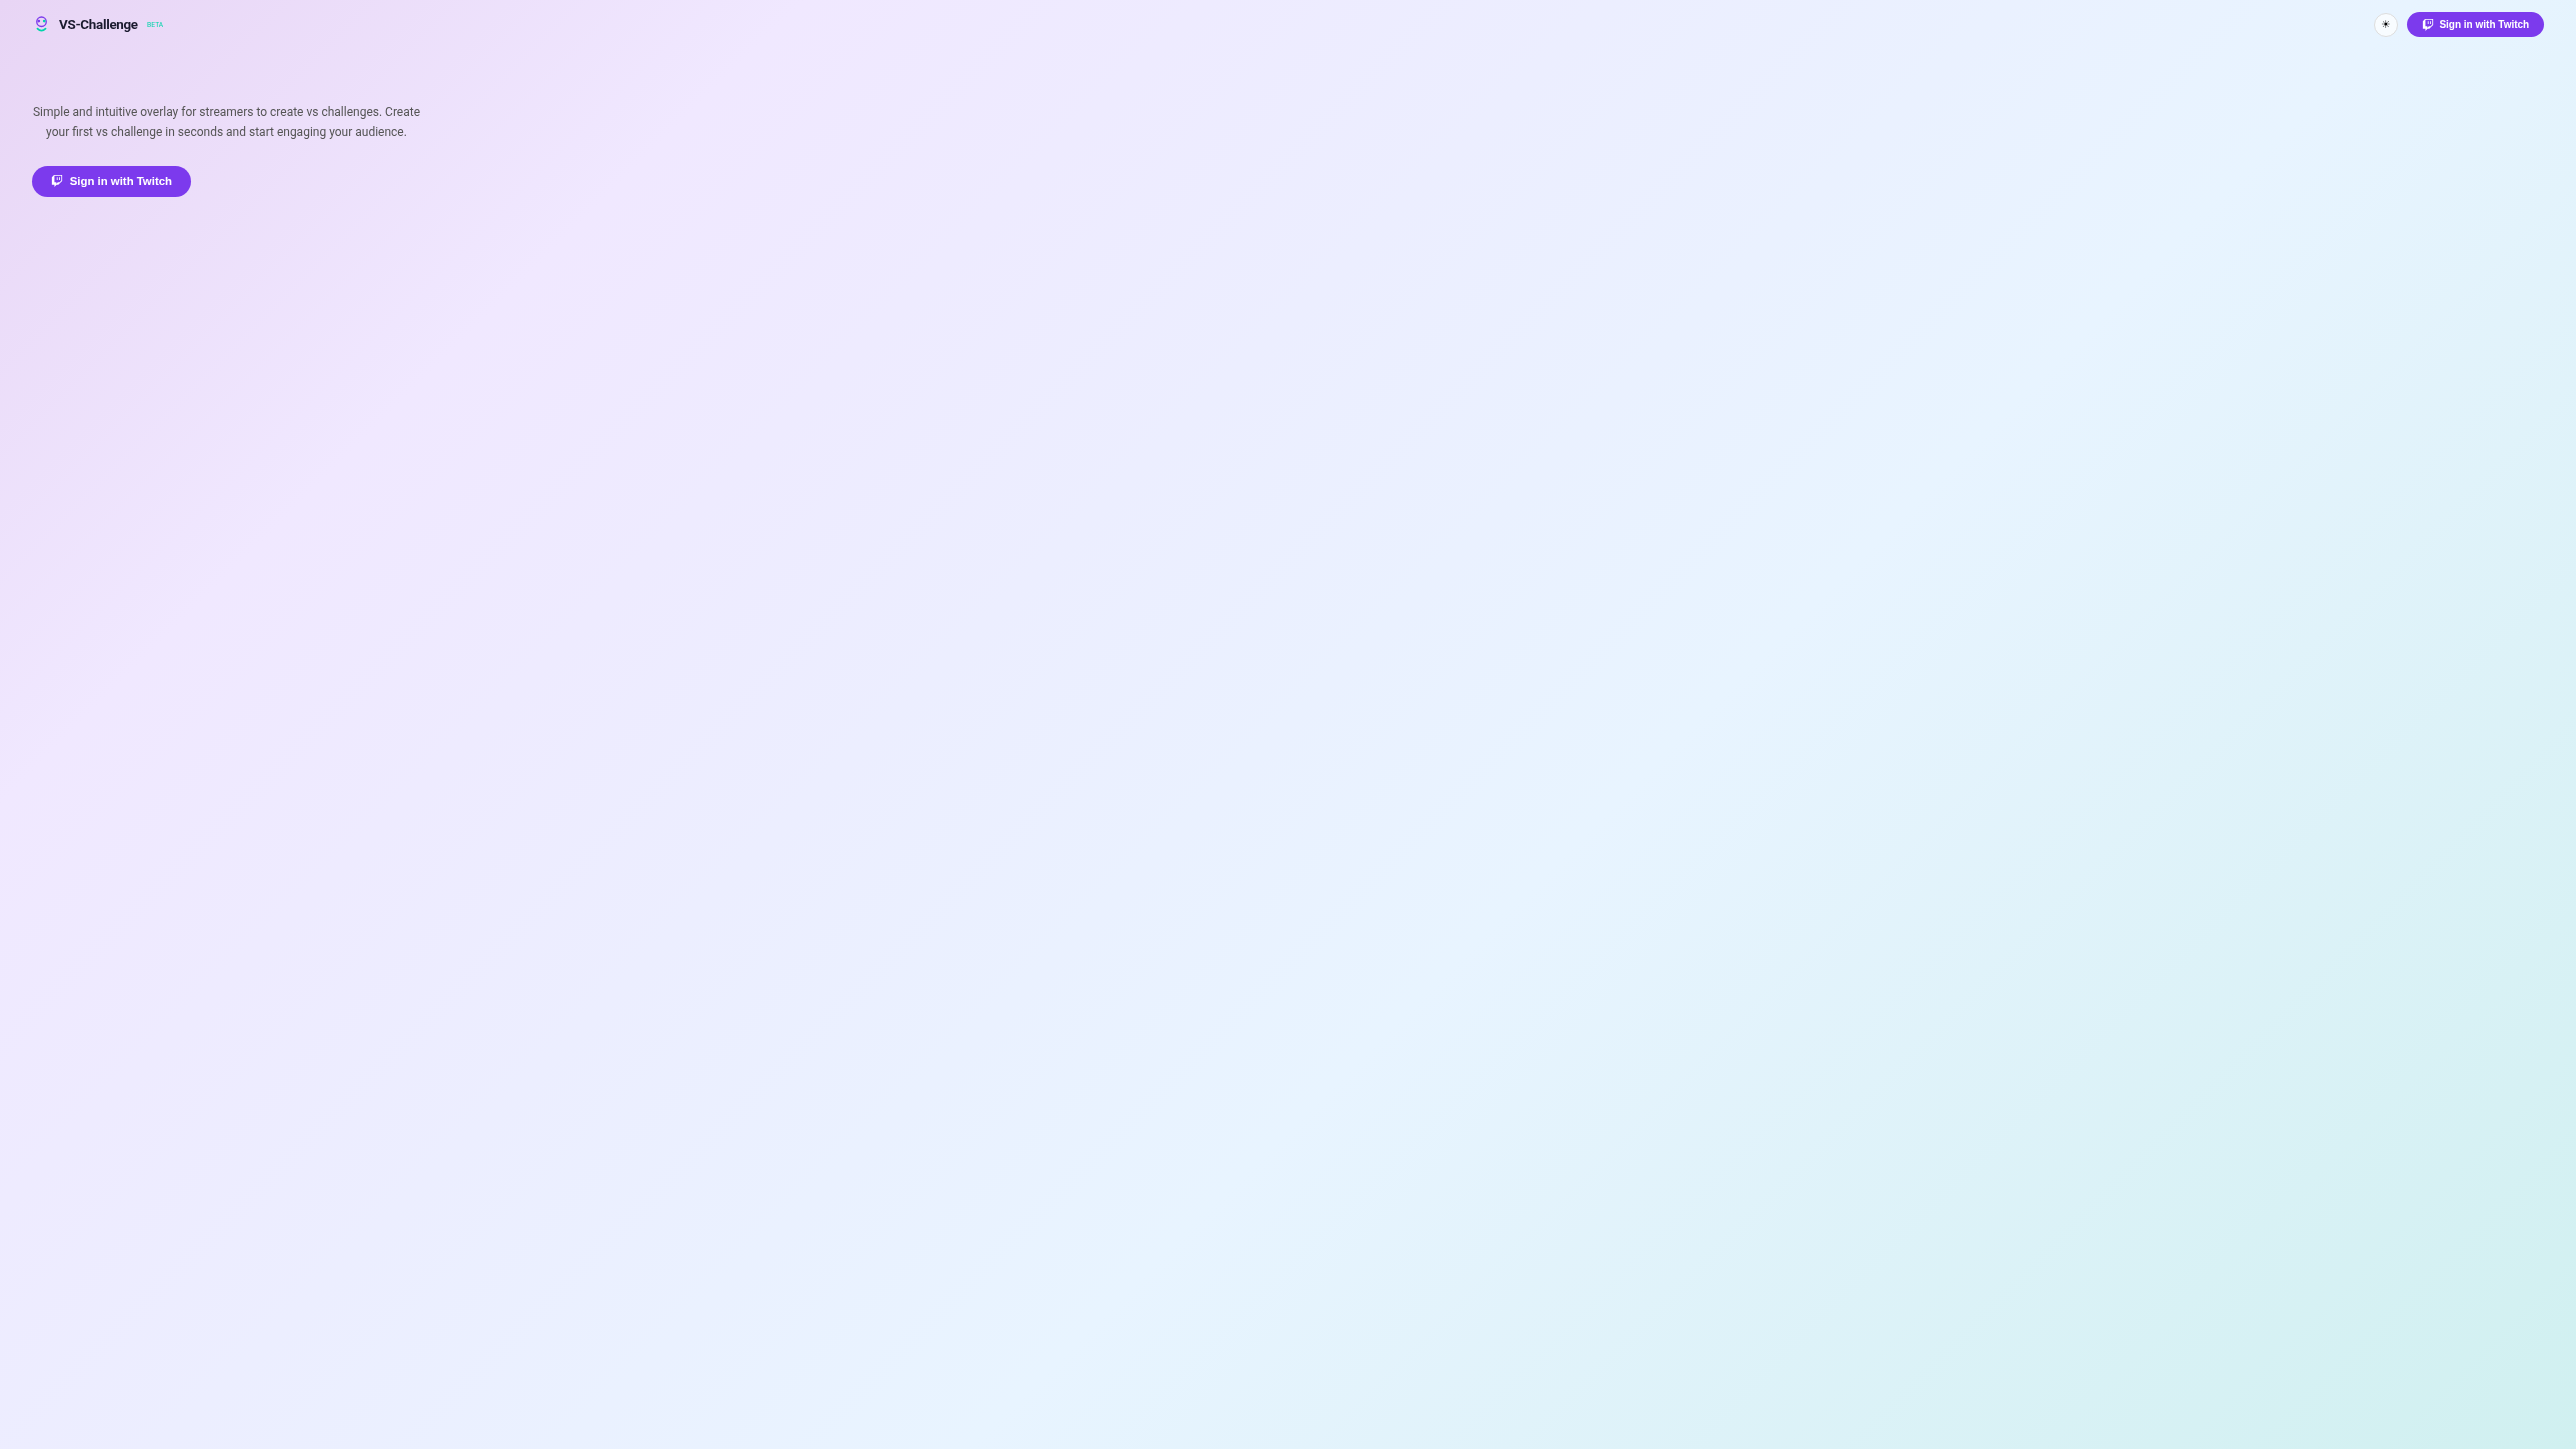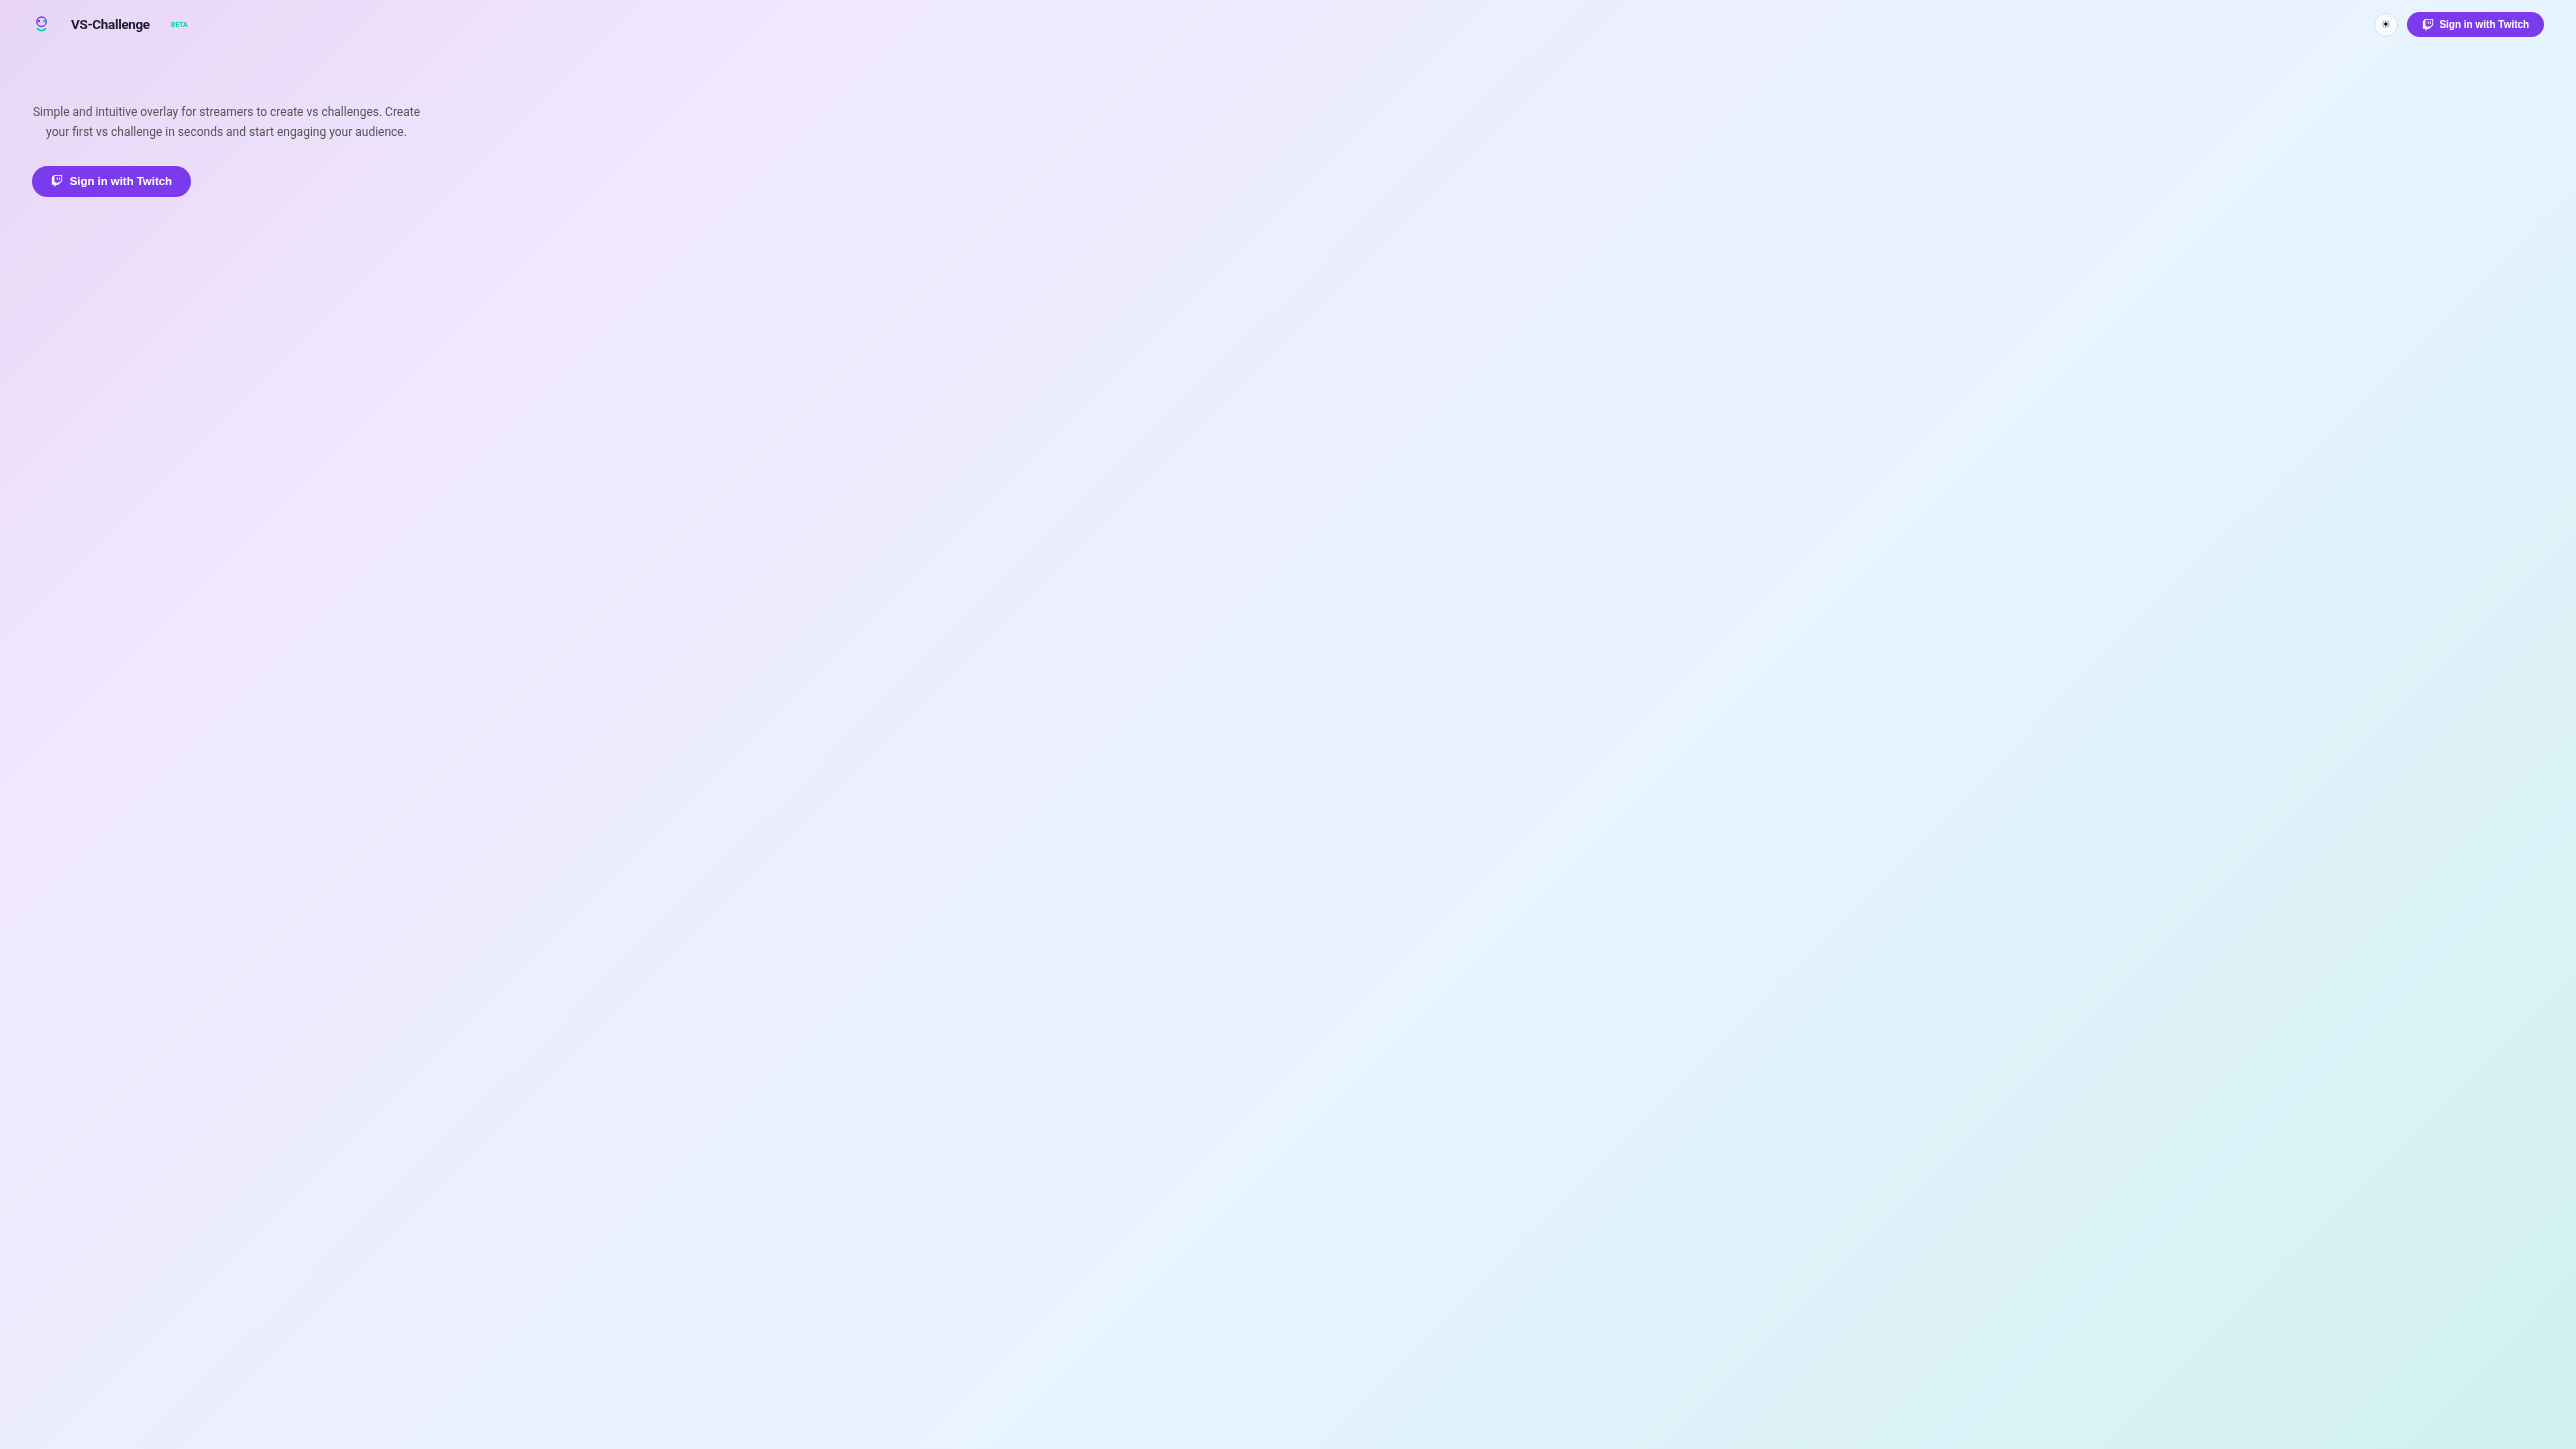--- a/index.html
+++ b/index.html
@@ -22,38 +22,38 @@
       align-items: center;
       justify-content: space-between;
       padding: 12px 32px;
       position: relative;
       z-index: 10;
     }
 
     .logo-area {
       display: flex;
       align-items: center;
-      gap: 20px;
+      gap: 8px;
     }
 
     .logo-icon {
       width: 19px;
       height: 19px;
     }
 
     .logo-text {
       font-size: 13.4px;
       font-weight: 700;
       color: #1a1a2e;
       letter-spacing: -0.3px;
     }
 
     .logo-beta {
       font-size: 6.7px;
-      font-weight: 700;
+      font-weight: 400;
       color: #00d4aa;
       background: none;
       margin-left: 1.3px;
       vertical-align: super;
     }
 
     .navbar-right {
       display: flex;
       align-items: center;
       gap: 9.4px;

